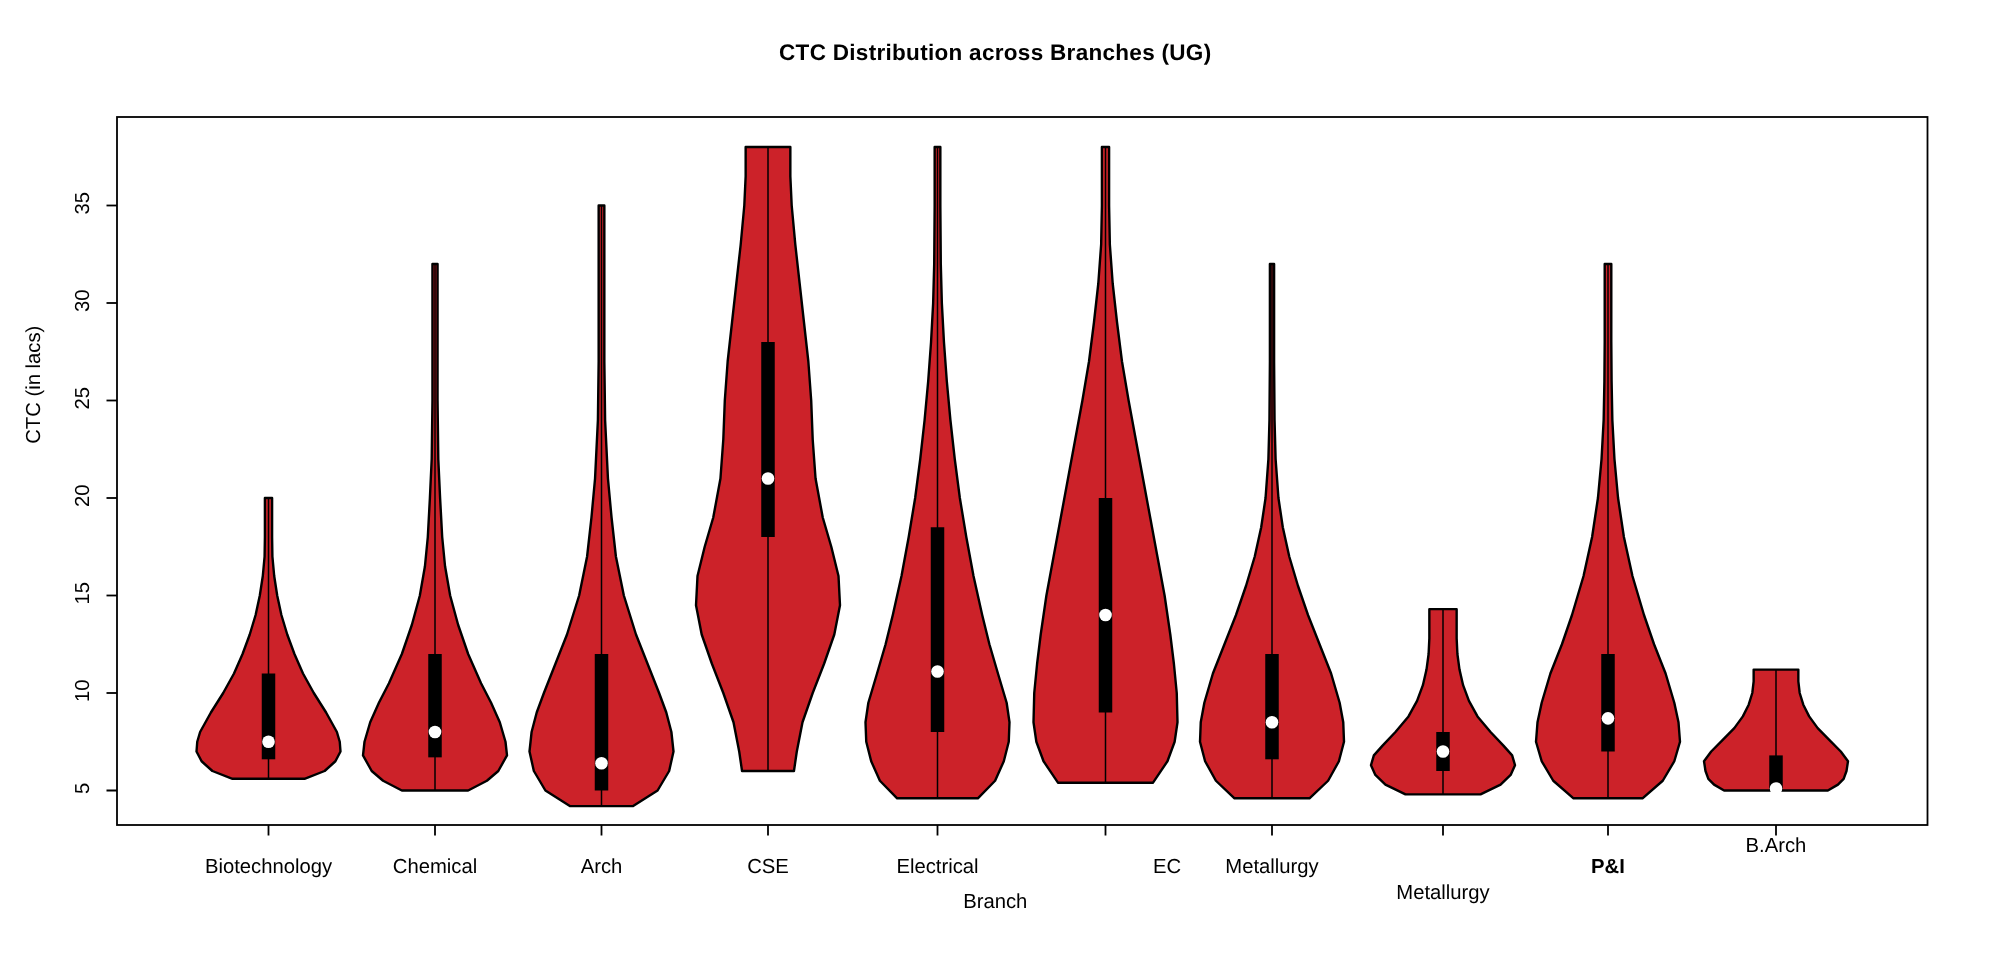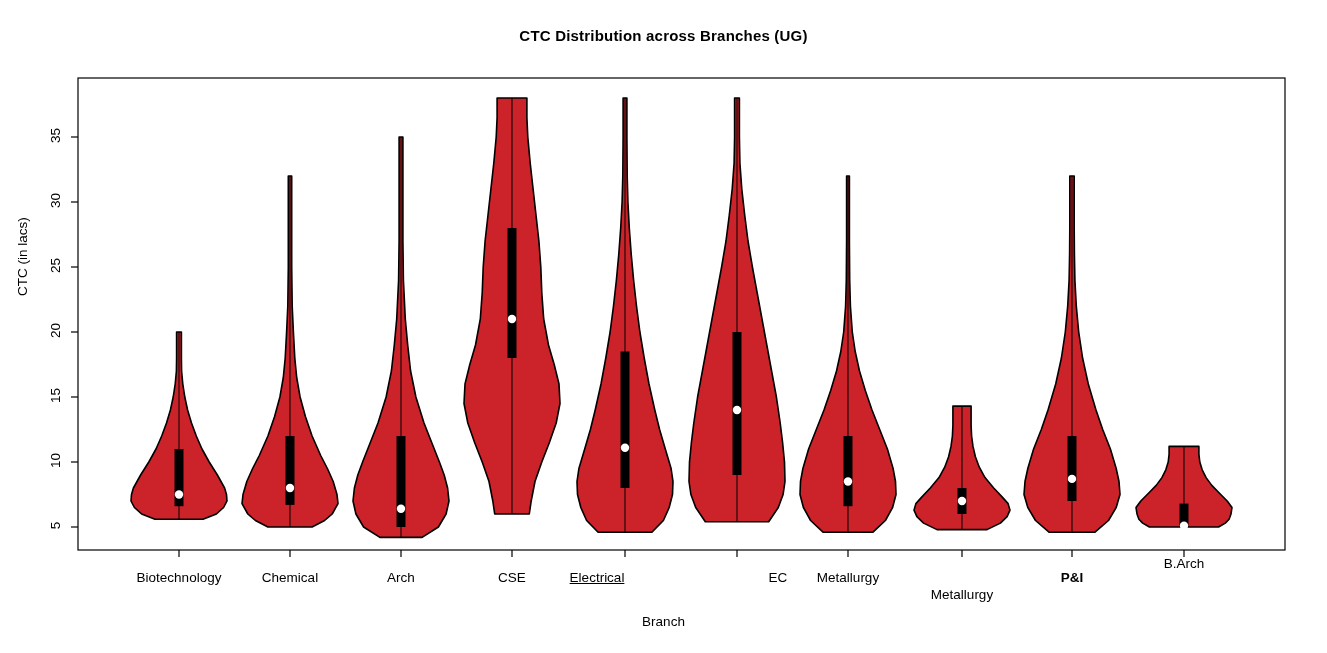--- a/index.html
+++ b/index.html
@@ -7,21 +7,21 @@
   #stage{position:relative;width:1327px;height:481px;background:#ffffff;}
   .chart-title{
     position:absolute;left:0;top:27px;width:1327px;text-align:center;
     font-size:15px;font-weight:bold;color:#000;letter-spacing:0.2px;
   }
   .ylabel{
     position:absolute;left:-48px;top:249px;width:140px;text-align:center;
     font-size:13.5px;color:#000;transform:rotate(-90deg);transform-origin:center center;
   }
   .xlabel{
-    position:absolute;left:0;top:614px;width:1327px;text-align:center;
+    position:absolute;left:0;top:593px;width:1327px;text-align:center;
     font-size:13.5px;color:#000;
   }
   #plotsvg{position:absolute;left:0;top:0;}
   .tick-ylab{position:absolute;font-size:13.5px;color:#000;text-align:center;
     transform:rotate(-90deg);transform-origin:center center;width:30px;}
   .tick-xlab{position:absolute;font-size:13.5px;color:#000;text-align:center;
     white-space:nowrap;transform:translateX(-50%);}
 </style>
 </head>
 <body>
@@ -109,21 +109,21 @@
       <div class="tick-ylab" style="left: 40px; top: 323px;">20</div>
       <div class="tick-ylab" style="left: 40px; top: 258px;">25</div>
       <div class="tick-ylab" style="left: 40px; top: 193px;">30</div>
       <div class="tick-ylab" style="left: 40px; top: 128px;">35</div>
     </div>
   <div id="xtick-layer">
       <div class="tick-xlab" style="left: 179px; top: 570px; text-align: center;">Biotechnology</div>
       <div class="tick-xlab" style="left: 290px; top: 570px;">Chemical</div>
       <div class="tick-xlab" style="left: 401px; top: 570px;">Arch</div>
       <div class="tick-xlab" style="left: 512px; top: 570px;">CSE</div>
-      <div class="tick-xlab" style="left: 597px; top: 570px; text-decoration: underline;">Electrical</div>
+      <div class="tick-xlab" style="left: 625px; top: 570px;">Electrical</div>
       <div class="tick-xlab" style="left: 778px; top: 570px; text-align: center;">EC</div>
       <div class="tick-xlab" style="left: 848px; top: 570px;">Metallurgy</div>
       <div class="tick-xlab" style="left: 962px; top: 570px; margin-top: 17px;">Metallurgy</div>
       <div class="tick-xlab" style="left: 1072px; top: 570px; font-weight: bold;">P&amp;I</div>
       <div class="tick-xlab" style="left: 1184px; top: 556px;">B.Arch</div>
     </div>
 
 </div>
 
 </body></html>

